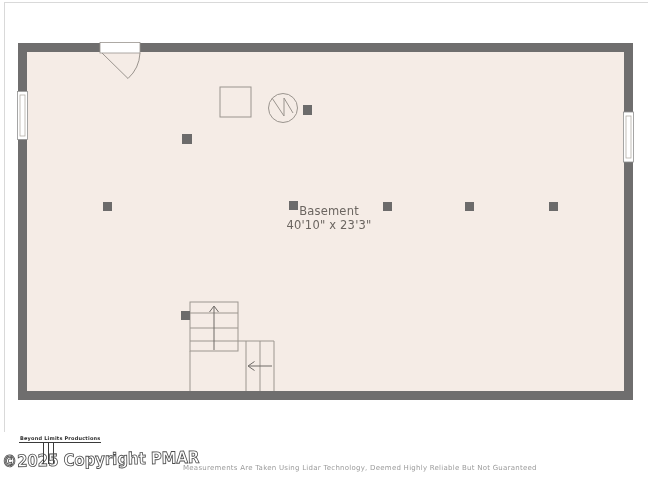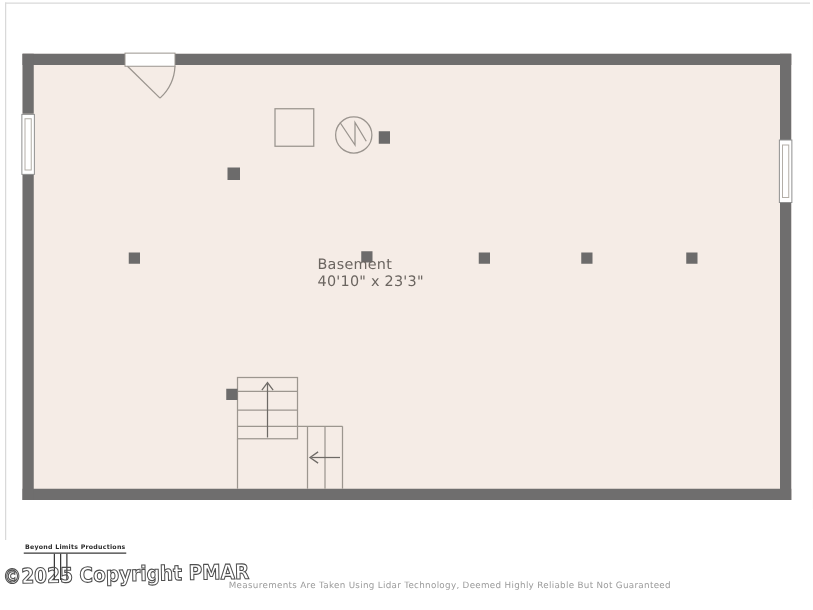--- a/index.html
+++ b/index.html
@@ -13,20 +13,21 @@
   }
   .frame-line { position: absolute; background: #d9d9d9; }
   #frame-top { left: 4px; top: 2px; width: 644px; height: 1px; }
   #frame-left { left: 4px; top: 2px; width: 1px; height: 430px; }
 
   #plan-svg { position: absolute; left: 0; top: 0; }
 
   #room-label {
     position: absolute;
     left: 254px; top: 204px; width: 150px;
+    text-align: center;
     color: #6b6560;
     font-size: 11.5px;
     line-height: 14px;
     letter-spacing: 0.2px;
   }
 
   #brand {
     position: absolute; left: 19px; top: 435px;
     font-size: 5px; font-weight: bold; color: #2b2b2b;
     letter-spacing: 0.2px;

